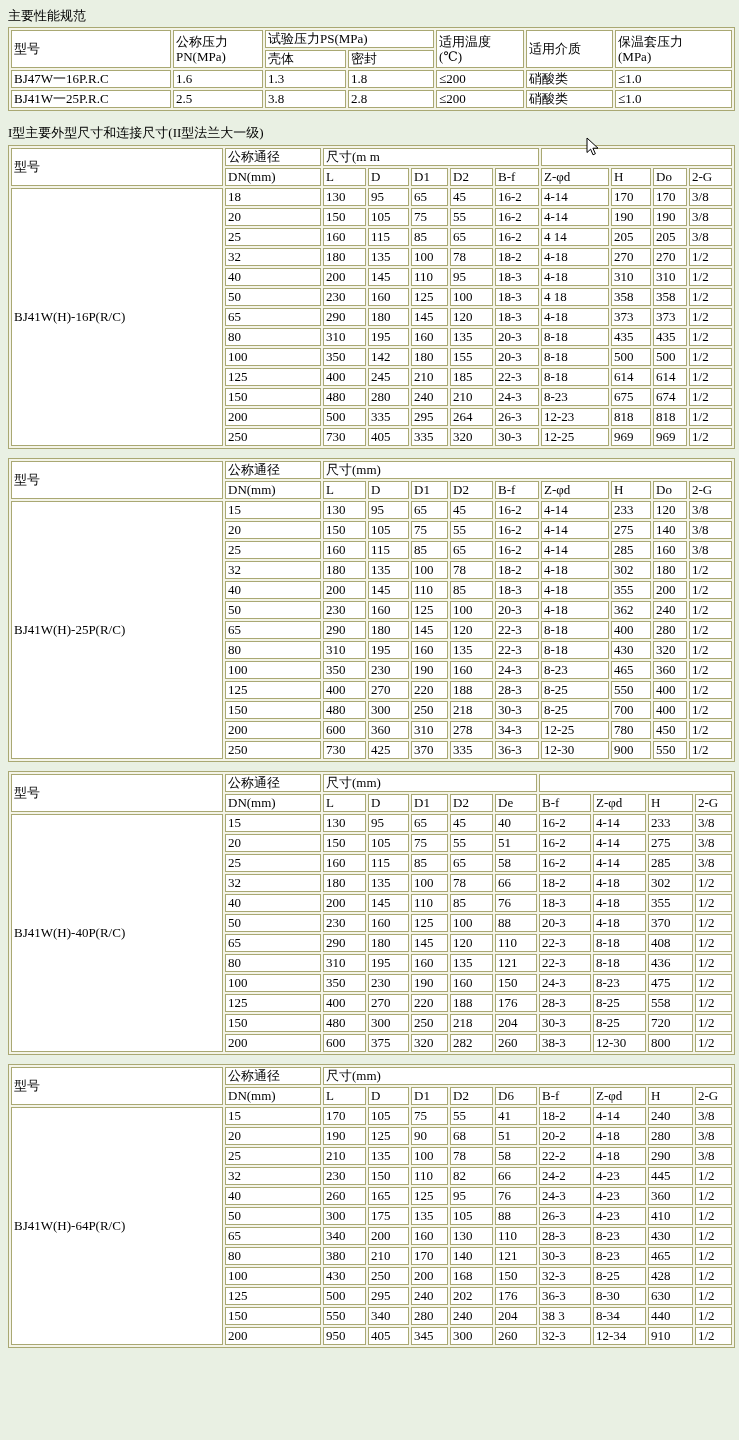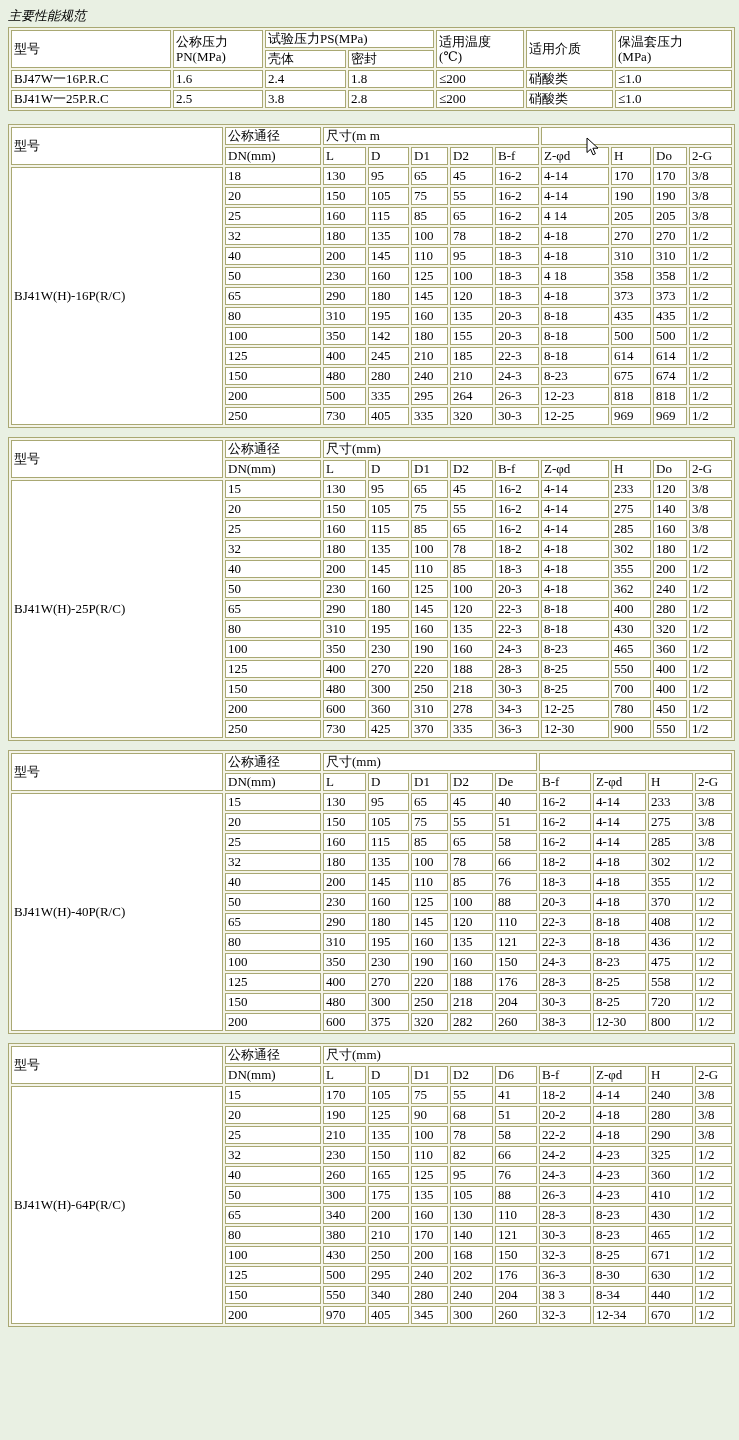--- a/index.html
+++ b/index.html
@@ -6,21 +6,21 @@
   body{
     width:739px;height:1440px;
     background:#e9f0e3;
     font-family:"Liberation Serif","DejaVu Serif",serif;
     font-size:13px;color:#000;
     position:relative;
     overflow:hidden;
   }
   .page{padding:5px 8px 0 8px;}
   .title{
-    font-size:13px;line-height:17px;margin:2px 0 3px 0;font-style:italic;
+    font-size:13px;line-height:17px;margin:2px 0 3px 0;
   }
   table.tbl{
     border-collapse:separate;
     border-spacing:2px;
     table-layout:fixed;
     width:723px;
     border:1px solid #a9a873;
     background:#f4f4e8;
   }
   table.tbl td{
@@ -79,38 +79,39 @@
       </tr>
       <tr>
         <td>壳体</td>
         <td>密封</td>
       </tr>
     </thead>
     <tbody>
         <tr>
           <td>BJ47W一16P.R.C</td>
           <td>1.6</td>
-          <td>2.4</td>
+          <td>1.3</td>
           <td>1.8</td>
           <td>≤200</td>
           <td>硝酸类</td>
           <td>≤1.0</td>
         </tr>
         <tr>
           <td>BJ41W一25P.R.C</td>
           <td>2.5</td>
           <td>3.8</td>
           <td>2.8</td>
           <td>≤200</td>
           <td>硝酸类</td>
           <td>≤1.0</td>
         </tr>
       </tbody>
   </table>
 
+  <div class="title section2">I型主要外型尺寸和连接尺寸(II型法兰大一级)</div>
 
   <table class="tbl dimtbl">
     <colgroup>
       <col style="width:212px">
         <col style="width:96px">
         <col style="width:43px">
         <col style="width:41px">
         <col style="width:37px">
         <col style="width:43px">
         <col style="width:44px">
@@ -750,21 +751,21 @@
         </tr>
         <tr>
           <td>32</td>
           <td>230</td>
           <td>150</td>
           <td>110</td>
           <td>82</td>
           <td>66</td>
           <td>24-2</td>
           <td>4-23</td>
-          <td>325</td>
+          <td>445</td>
           <td>1/2</td>
         </tr>
         <tr>
           <td>40</td>
           <td>260</td>
           <td>165</td>
           <td>125</td>
           <td>95</td>
           <td>76</td>
           <td>24-3</td>
@@ -810,21 +811,21 @@
         </tr>
         <tr>
           <td>100</td>
           <td>430</td>
           <td>250</td>
           <td>200</td>
           <td>168</td>
           <td>150</td>
           <td>32-3</td>
           <td>8-25</td>
-          <td>671</td>
+          <td>428</td>
           <td>1/2</td>
         </tr>
         <tr>
           <td>125</td>
           <td>500</td>
           <td>295</td>
           <td>240</td>
           <td>202</td>
           <td>176</td>
           <td>36-3</td>
@@ -839,28 +840,28 @@
           <td>280</td>
           <td>240</td>
           <td>204</td>
           <td>38 3</td>
           <td>8-34</td>
           <td>440</td>
           <td>1/2</td>
         </tr>
         <tr>
           <td>200</td>
-          <td>970</td>
+          <td>950</td>
           <td>405</td>
           <td>345</td>
           <td>300</td>
           <td>260</td>
           <td>32-3</td>
           <td>12-34</td>
-          <td>670</td>
+          <td>910</td>
           <td>1/2</td>
         </tr>
       </tbody>
   </table>
 
 </div>
 
 <svg id="cursor" viewBox="0 0 13 20" xmlns="http://www.w3.org/2000/svg">
   <polygon points="1,1 1,15.5 4.6,12.2 7,17.8 9.4,16.7 6.9,11.2 12,11.2" fill="#ffffff" stroke="#000000" stroke-width="1"></polygon>
 </svg>

